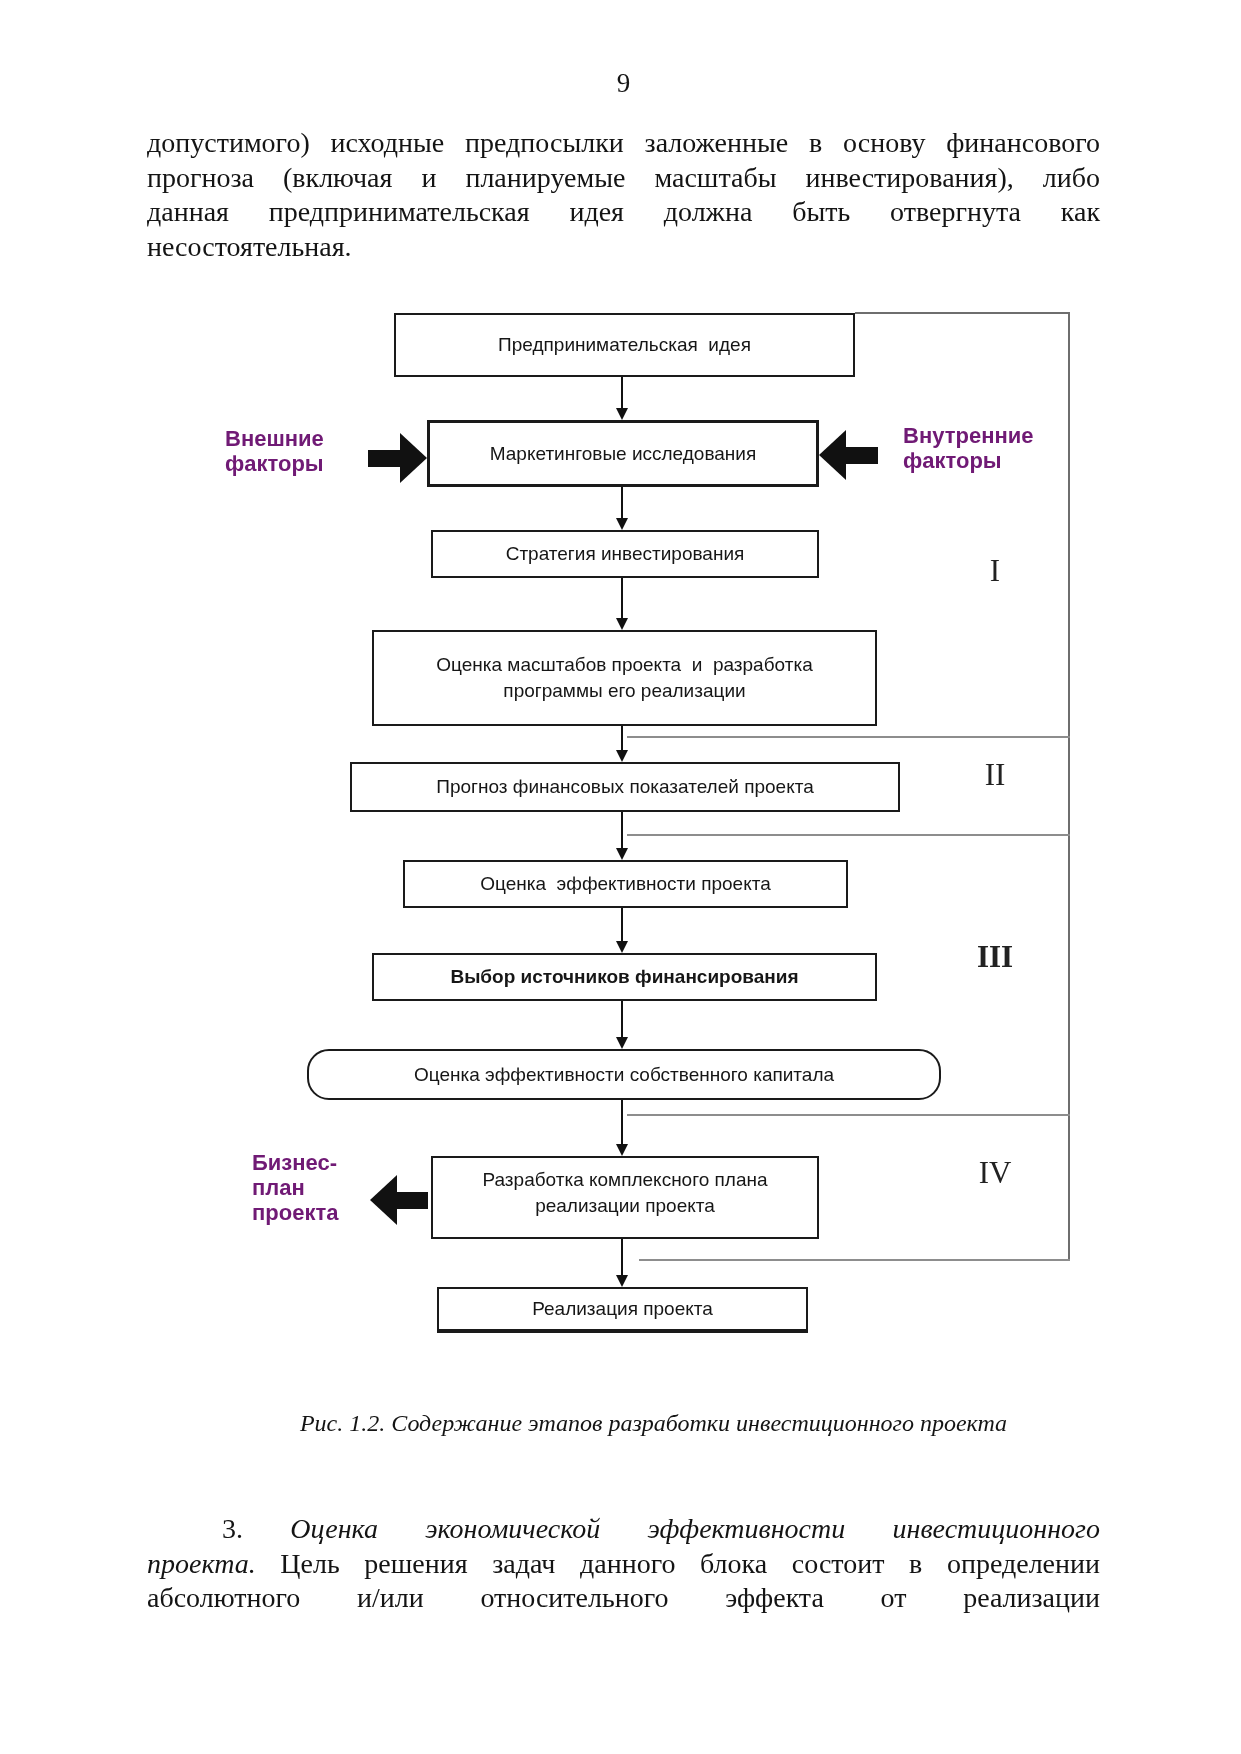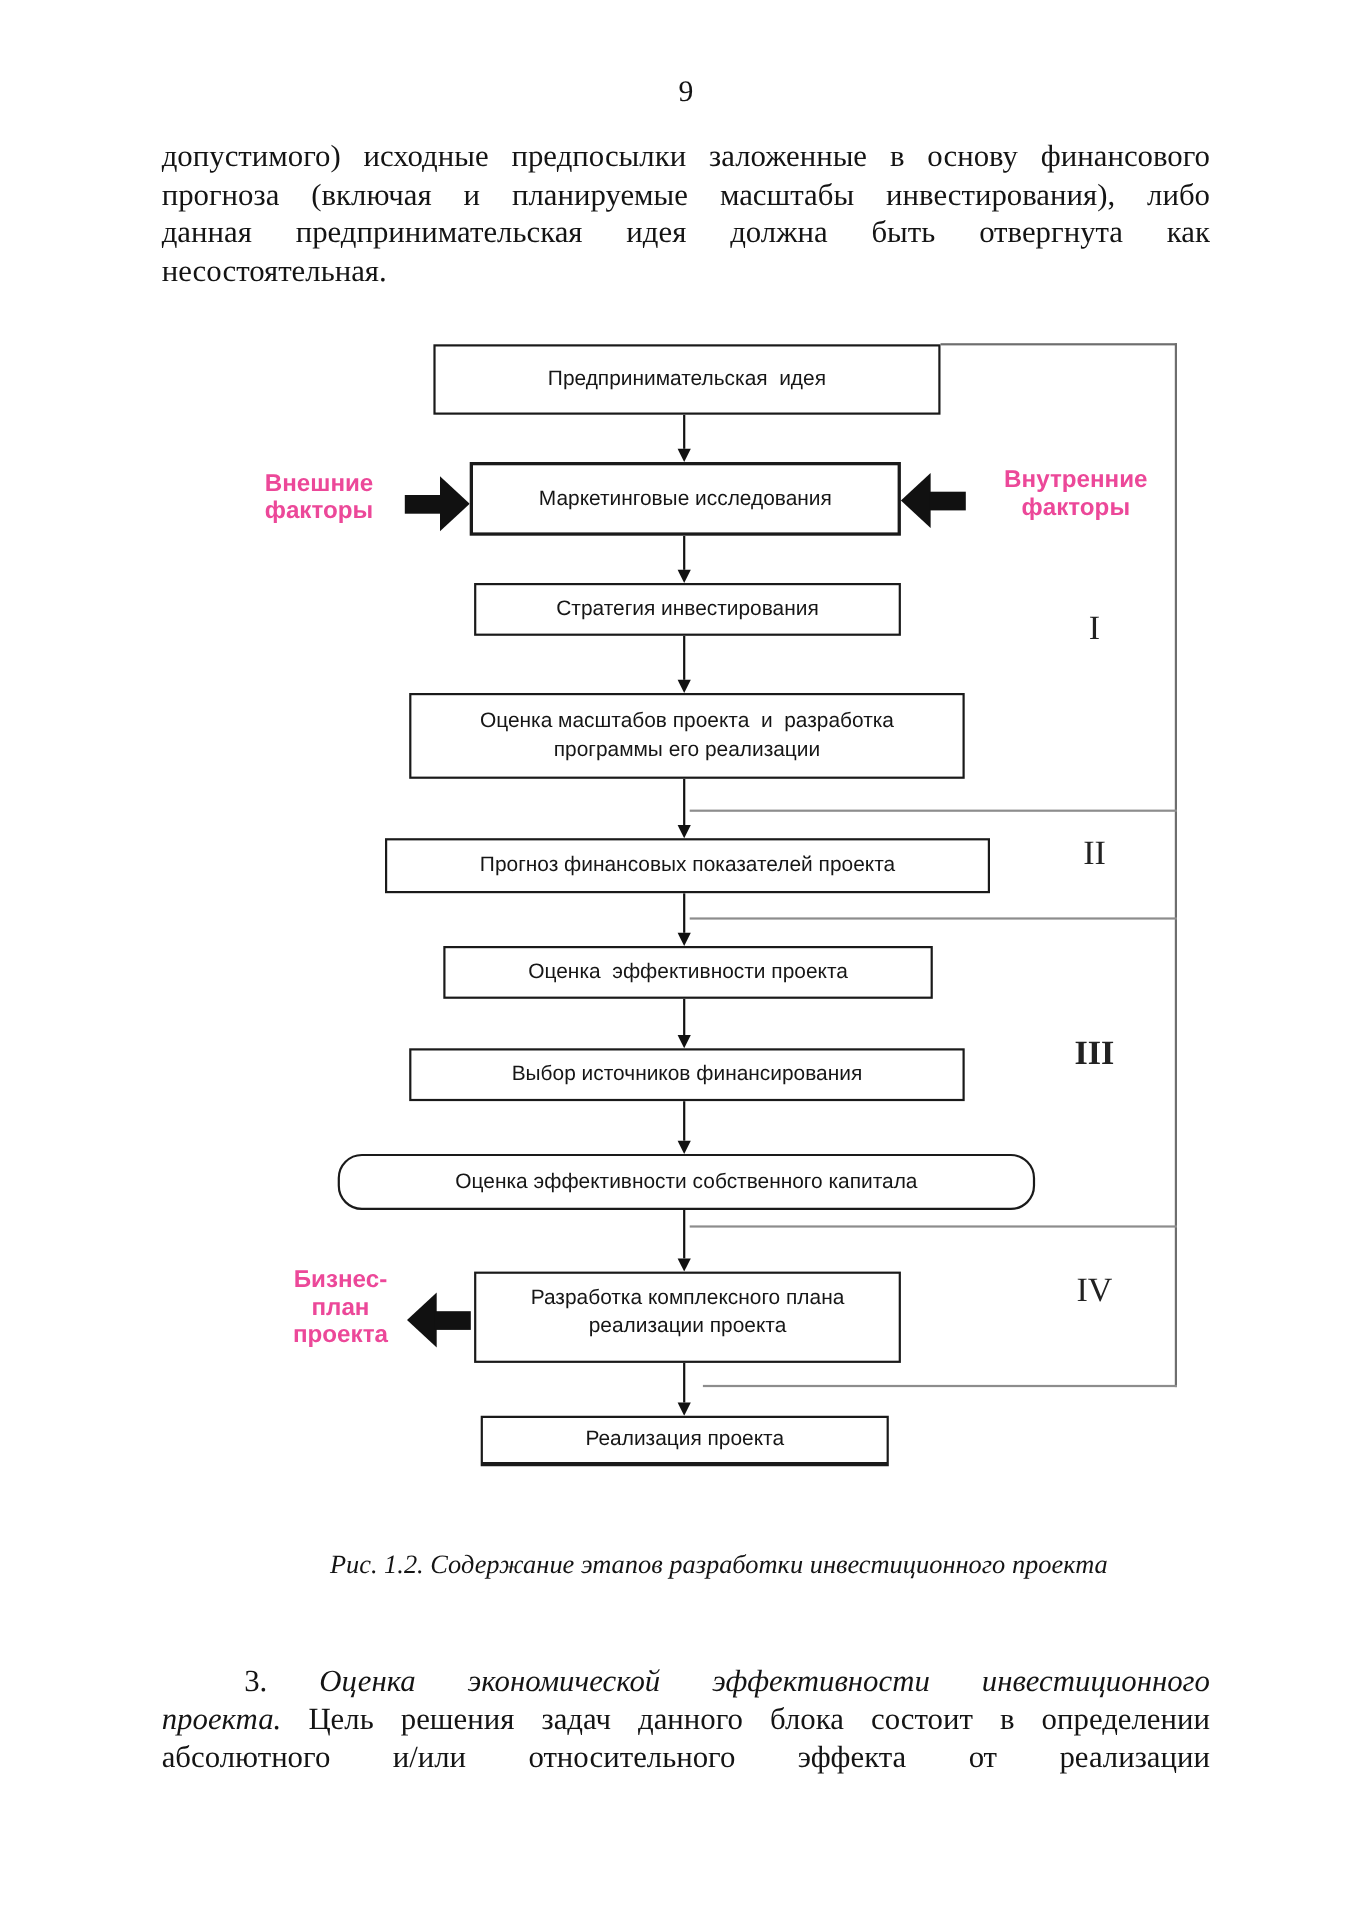--- a/index.html
+++ b/index.html
@@ -36,45 +36,45 @@
     background:#fff;border:2px solid #1a1a1a;
     display:flex;align-items:center;justify-content:center;
     text-align:center;
     font-family:"Liberation Sans", sans-serif;
     font-size:19px;line-height:26px;color:#161616;
     white-space:pre-wrap;
   }
   .b1{left:394px;top:313px;width:461px;height:64px;}
   .b2{left:427px;top:420px;width:392px;height:67px;border-width:3px;}
   .b3{left:431px;top:530px;width:388px;height:48px;}
-  .b4{left:372px;top:630px;width:505px;height:78px;}
+  .b4{left:372px;top:630px;width:505px;height:96px;}
   .b5{left:350px;top:762px;width:550px;height:50px;}
   .b6{left:403px;top:860px;width:445px;height:48px;}
-  .b7{left:372px;top:953px;width:505px;height:48px;}
+  .b7{left:372px;top:953px;width:505px;height:48px;font-weight:bold;}
   .b8{left:307px;top:1049px;width:634px;height:51px;border-radius:22px;}
   .b9{left:431px;top:1156px;width:388px;height:83px;align-items:flex-start;padding-top:9px;}
   .b10{left:437px;top:1287px;width:371px;height:46px;border-bottom-width:4px;}
 
   .conn{position:absolute;width:2px;background:#111;}
   .conn::after{
     content:"";position:absolute;left:-5px;bottom:-12px;
     border:6px solid transparent;border-top:12px solid #111;border-bottom:none;
   }
   .hl{position:absolute;height:2px;background:#8d8d8d;}
   .hl-top{left:855px;top:312px;width:215px;background:#6e6e6e;}
   .vl{position:absolute;left:1068px;top:312px;width:2px;height:949px;background:#6e6e6e;}
   .dv1{left:627px;top:736px;width:443px;}
   .dv2{left:627px;top:834px;width:443px;}
   .dv3{left:627px;top:1114px;width:443px;}
   .dv4{left:639px;top:1259px;width:431px;}
 
   .sidelabel{
     position:absolute;font-family:"Liberation Sans", sans-serif;
-    font-weight:bold;font-size:22px;line-height:25px;color:#ec4899;
-    text-align:center;white-space:pre-line;
+    font-weight:bold;font-size:22px;line-height:25px;color:#701a75;
+    white-space:pre-line;
   }
   .ext{left:225px;top:426px;width:130px;}
   .int{left:903px;top:423px;width:150px;}
   .biz{left:252px;top:1150px;width:115px;}
 
   .numeral{
     position:absolute;left:968px;width:54px;text-align:center;
     font-family:"Liberation Serif", serif;font-size:31px;color:#222;
   }
   .n1{top:553px;}.n2{top:757px;}.n3{top:939px;font-weight:bold;}.n4{top:1155px;}

